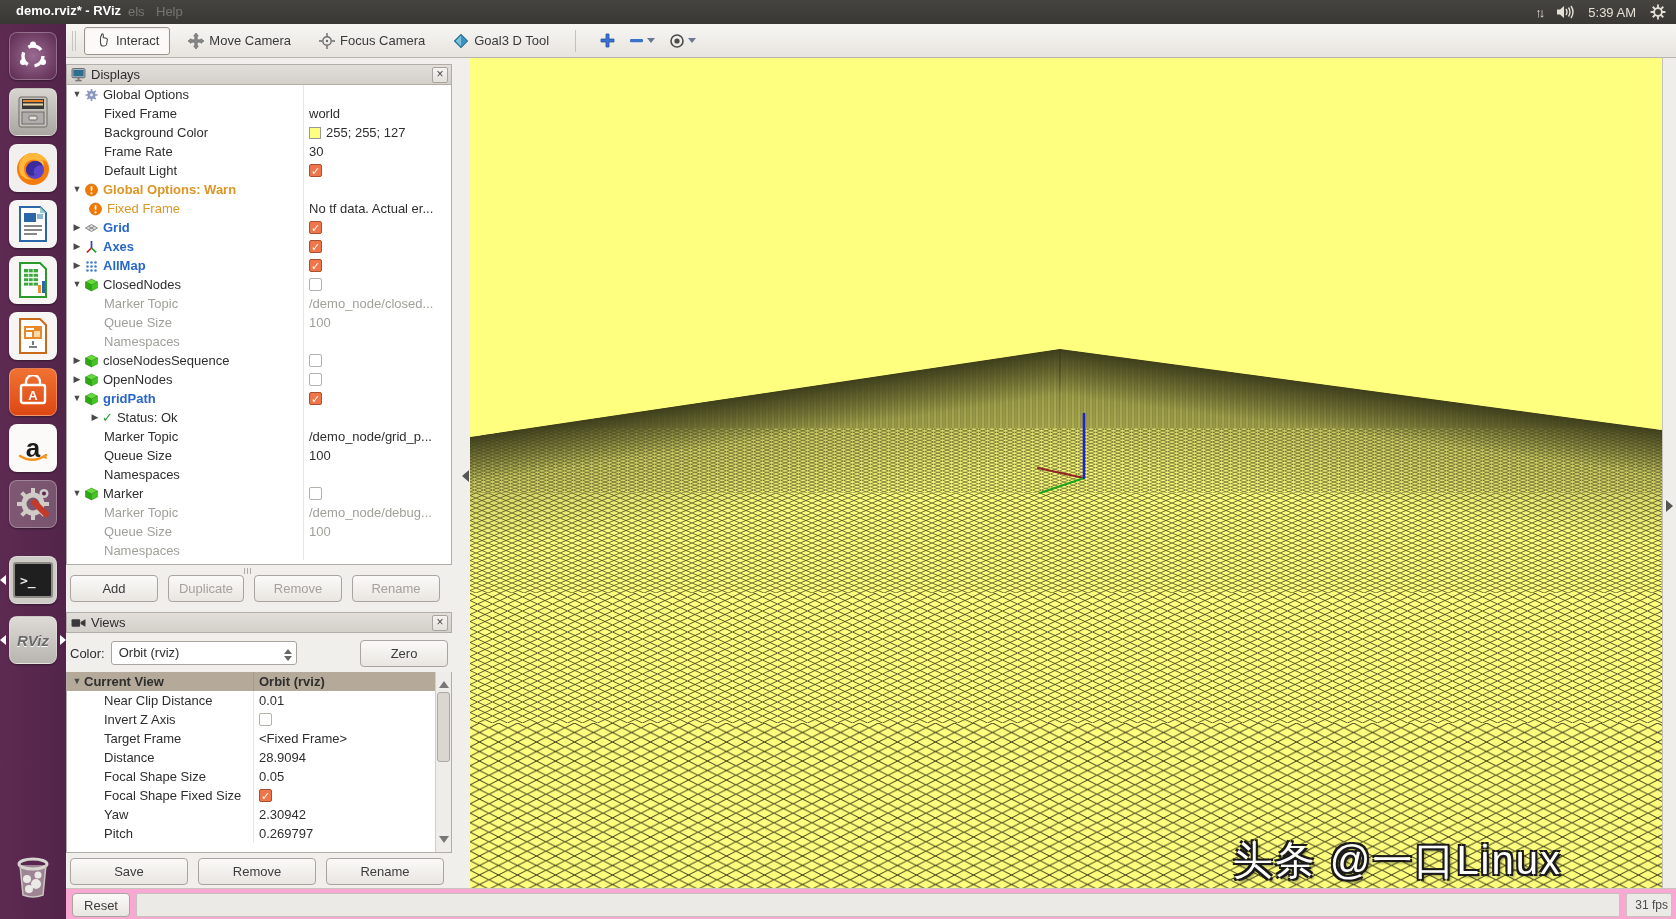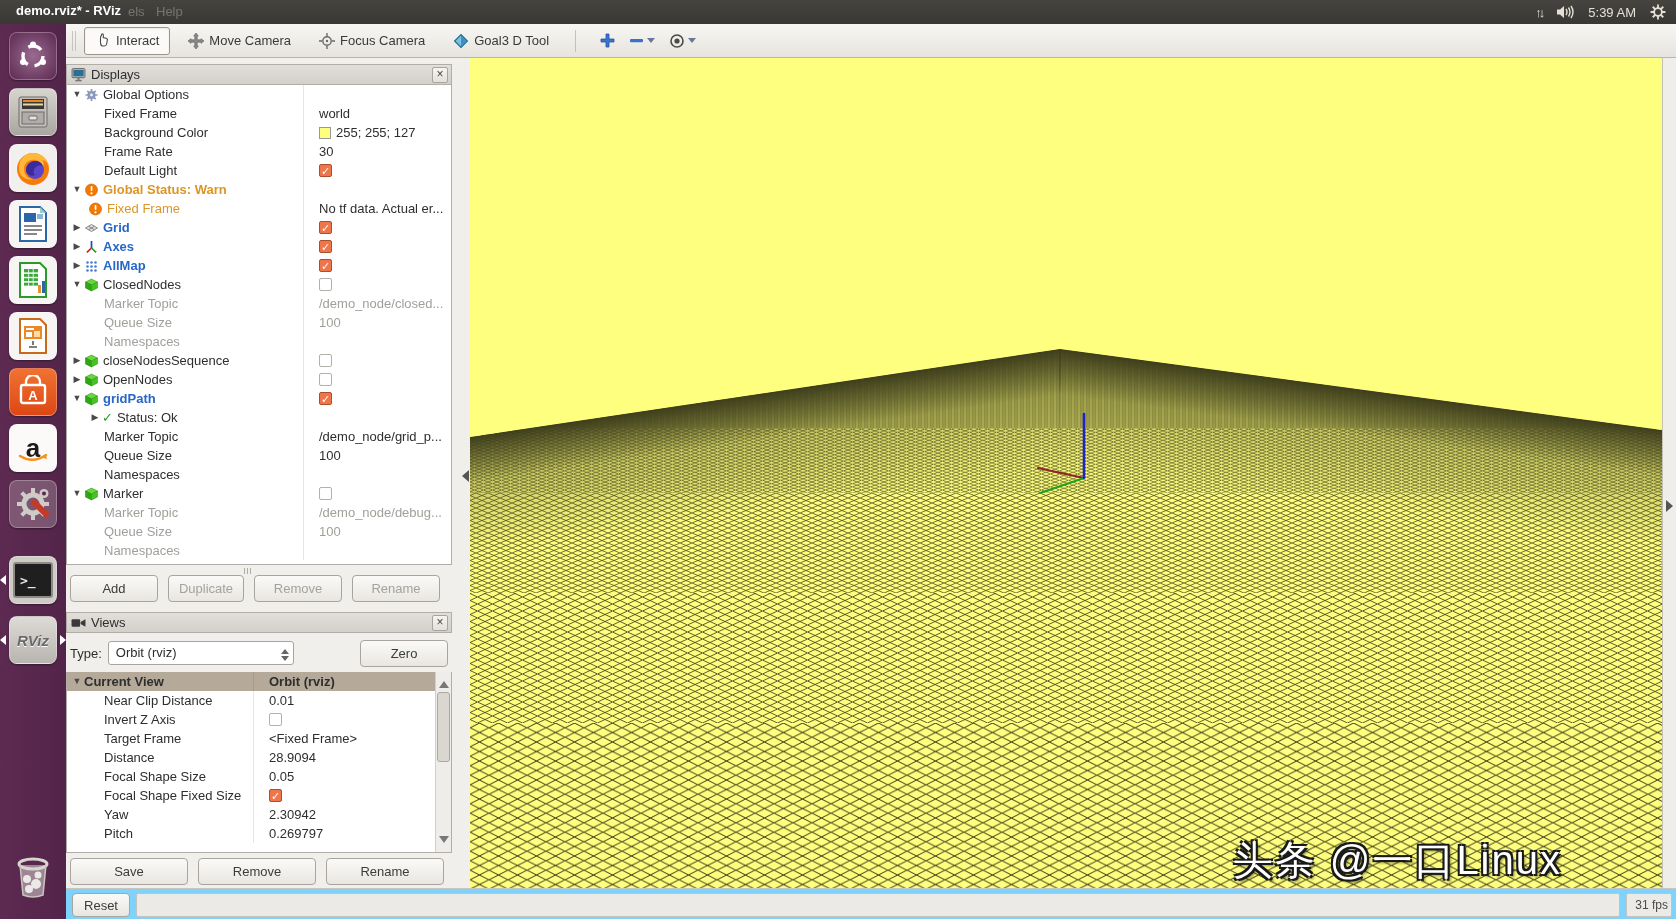--- a/index.html
+++ b/index.html
@@ -35,21 +35,21 @@
   .caret { width:0; height:0; border:4px solid transparent; border-top:5px solid #6a7894; margin-left:3px; margin-top:4px; }
 
   
   #panels { position:absolute; left:0; top:34px; width:386px; height:830px; background:#f1efec; }
   .phead { position:absolute; left:0; width:386px; height:21px; background:linear-gradient(#e2deda,#d3cfc9); border:1px solid #b2aea7; display:flex; align-items:center; padding-left:4px; gap:5px; font-size:13px; color:#2e2e2e; }
   .phead .xbox { position:absolute; right:3px; top:2px; width:16px; height:16px; background:linear-gradient(#f6f4f1,#e4e1dc); border:1px solid #a8a49d; border-radius:2px; font-size:12px; line-height:13px; text-align:center; color:#444; }
   .tree { position:absolute; left:0; width:386px; background:#fff; border:1px solid #b2aea7; border-top:none; overflow:hidden; }
   .trow { display:flex; height:19px; line-height:19px; font-size:13px; color:#2e2e2e; }
   .trow .nm { display:flex; align-items:center; flex:0 0 236px; overflow:hidden; white-space:nowrap; }
   .vtree .trow .nm { flex:0 0 186px; }
-  .trow .vl { flex:1; display:flex; align-items:center; border-left:1px solid #e8e6e2; padding-left:15px; overflow:hidden; white-space:nowrap; }
+  .trow .vl { flex:1; display:flex; align-items:center; border-left:1px solid #e8e6e2; padding-left:5px; overflow:hidden; white-space:nowrap; }
   .exp { width:14px; text-align:center; font-size:9px; color:#4a4a4a; flex:0 0 14px; }
   .ic { width:15px; height:14px; margin-right:4px; flex:0 0 15px; }
   .l0 { padding-left:3px; } .l1 { padding-left:37px; } .l1i { padding-left:21px; } .l2 { padding-left:21px; }
   .blue { color:#2767c8; font-weight:bold; }
   .warn { color:#dd9526; }
   .dim, .dim .lb { color:#a0a09b; }
   .cb { width:13px; height:13px; border:1px solid #b4b0aa; background:#fff; border-radius:2px; position:relative; }
   .cb.ck { background:#ef764b; border-color:#a8512e; }
   .cb.ck::after { content:"✓"; position:absolute; left:1px; top:-3px; font-size:11px; font-weight:bold; color:#fff; }
   .swatch { width:12px; height:12px; background:#ffff7f; border:1px solid #999; margin-right:5px; }
@@ -82,21 +82,21 @@
   #splitter .arrow { position:absolute; left:4px; top:412px; width:0; height:0; border:6px solid transparent; border-right:7px solid #555; }
   #rightstrip { position:absolute; left:1596px; top:34px; width:14px; height:830px; background:#f0eeeb; border-left:1px solid #c4c0ba; }
   #rightstrip .arrow { position:absolute; left:3px; top:442px; width:0; height:0; border:6px solid transparent; border-left:7px solid #555; }
 
   
   #viewport { position:absolute; left:404px; top:34px; width:1192px; height:830px; background:#ffff7f; overflow:hidden; }
   #watermark { position:absolute; right:100px; bottom:0px; font-size:40px; font-weight:normal; color:#fff;
     text-shadow:2px 2px 0 #1a1a1a,-2px 2px 0 #1a1a1a,2px -2px 0 #1a1a1a,-2px -2px 0 #1a1a1a,3px 3px 3px rgba(0,0,0,.5); letter-spacing:2px; }
 
   
-  #statusbar { position:absolute; left:0; top:864px; width:1610px; height:31px; background:#7dd3fc; border-top:1px solid #c8c4be; }
+  #statusbar { position:absolute; left:0; top:864px; width:1610px; height:31px; background:#f9a8d4; border-top:1px solid #c8c4be; }
   #statusbar .btn { position:absolute; left:6px; top:4px; width:58px; height:24px; }
   #statusbar .long { position:absolute; left:70px; top:4px; width:1484px; height:24px; background:#eceae6; border:1px solid #c6c2bc; border-radius:2px; }
   #statusbar .fps { position:absolute; right:4px; top:4px; width:46px; height:24px; background:#eceae6; border:1px solid #c6c2bc; border-radius:2px; font-size:12px; color:#4a4a4a; text-align:right; line-height:22px; padding-right:3px; }
 </style>
 </head>
 <body>
 
 <svg width="0" height="0" style="position:absolute">
   <defs>
     <g id="i-gear">
@@ -389,21 +389,21 @@
             <span class="vl">
               <span class="cb ck"></span>
             </span>
           </div>
         <div class="trow">
             <span class="nm l0">
               <span class="exp">▼</span>
               <svg class="ic" viewBox="0 0 14 14">
                 <use href="#i-warn"></use>
               </svg>
-              <span class="lb warn" style="font-weight:bold">Global Status: Warn</span>
+              <span class="lb warn" style="font-weight:bold">Global Options: Warn</span>
             </span>
             <span class="vl"></span>
           </div>
         <div class="trow">
             <span class="nm l1i">
               <svg class="ic" viewBox="0 0 14 14">
                 <use href="#i-warn"></use>
               </svg>
               <span class="lb warn">Fixed Frame</span>
             </span>
@@ -595,21 +595,21 @@
       </div>
 
       <div class="phead" style="top:554px">
         <svg width="15" height="15" viewBox="0 0 14 14">
             <use href="#i-videocam"></use>
           </svg>
         <span>Views</span>
         <span class="xbox">×</span>
       </div>
       <div id="typerow">
-        <span class="tlabel">Type:</span>
+        <span class="tlabel">Color:</span>
         <div class="combo">
           <span>Orbit (rviz)</span>
           <span class="spin">
               <i class="up"></i>
               <i class="dn"></i>
             </span>
         </div>
         <button class="btn" style="width:88px;margin-left:auto;margin-right:4px">Zero</button>
       </div>
       <div class="tree vtree" style="top:614px;height:181px">

